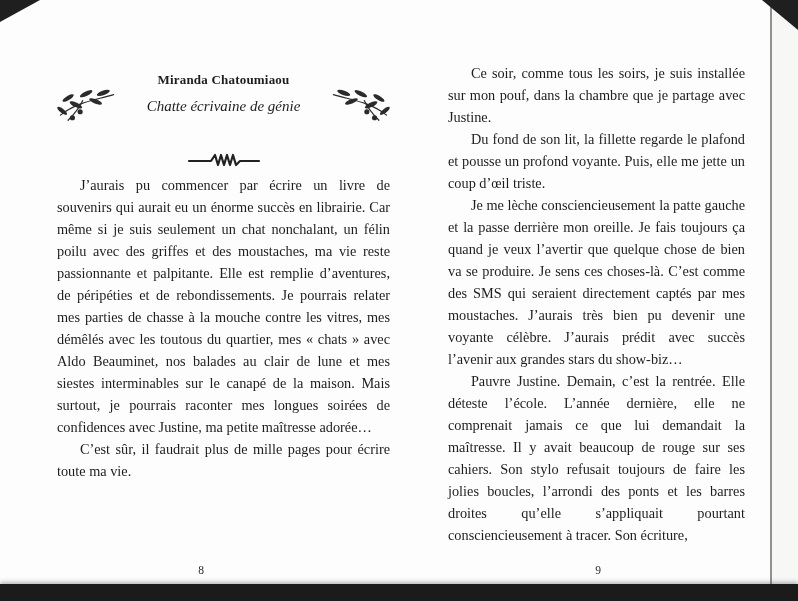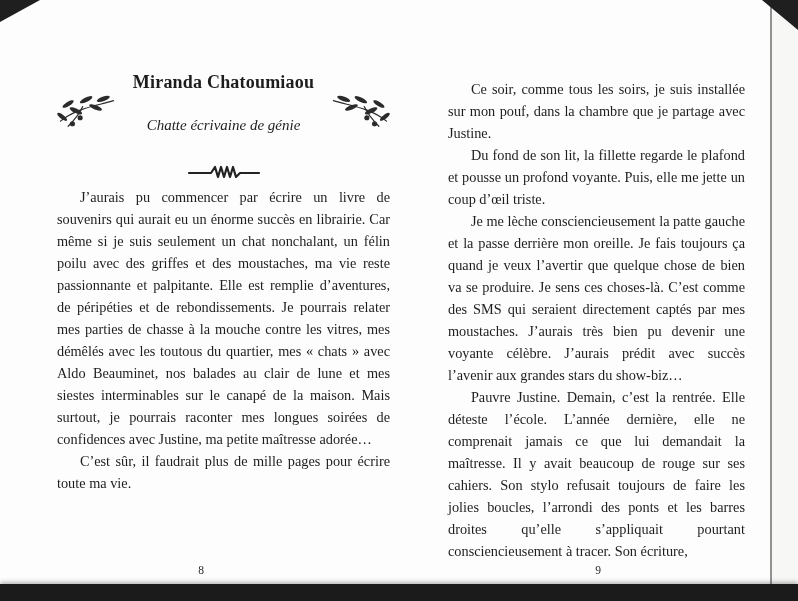--- a/index.html
+++ b/index.html
@@ -48,40 +48,40 @@
 
   .chapter-header { text-align: center; }
   .header-row {
     display: flex; align-items: center; justify-content: space-between;
   }
   .branch { flex: 0 0 auto; display: block; line-height: 0; }
   .branch-right svg { transform: scaleX(-1); }
   .header-text { flex: 0 0 auto; padding: 0 2px; }
 
   .book-title {
-    font-size: 18px; font-weight: bold; letter-spacing: 0.2px;
-    margin-bottom: 24px; white-space: nowrap;
+    font-size: 13px; font-weight: bold; letter-spacing: 0.2px;
+    margin-bottom: 10px; white-space: nowrap;
   }
   .subtitle {
-    font-size: 15px; font-style: italic; margin-bottom: 14px; white-space: nowrap;
+    font-size: 15px; font-style: italic; margin-bottom: 21px; white-space: nowrap;
   }
   .affiliation {
     font-size: 13.5px; font-weight: bold; white-space: nowrap;
   }
   .divider { margin-top: 15px; line-height: 0; }
 
   .body-text {
     margin-top: 5px;
     font-size: 14.3px;
     line-height: 22px;
     text-align: justify;
     hyphens: auto;
     -webkit-hyphens: auto;
   }
-  .page-right .body-text { margin-top: 16px; }
+  .page-right .body-text { margin-top: 0; }
   .para { text-indent: 1.6em; }
 
   .folio {
     position: absolute; top: 564px; width: 26px; text-align: center;
     font-size: 11.5px; color: #2a2a2a;
   }
   .folio-left  { left: 188px; }
   .folio-right { left: 585px; }
 </style>
 </head>

